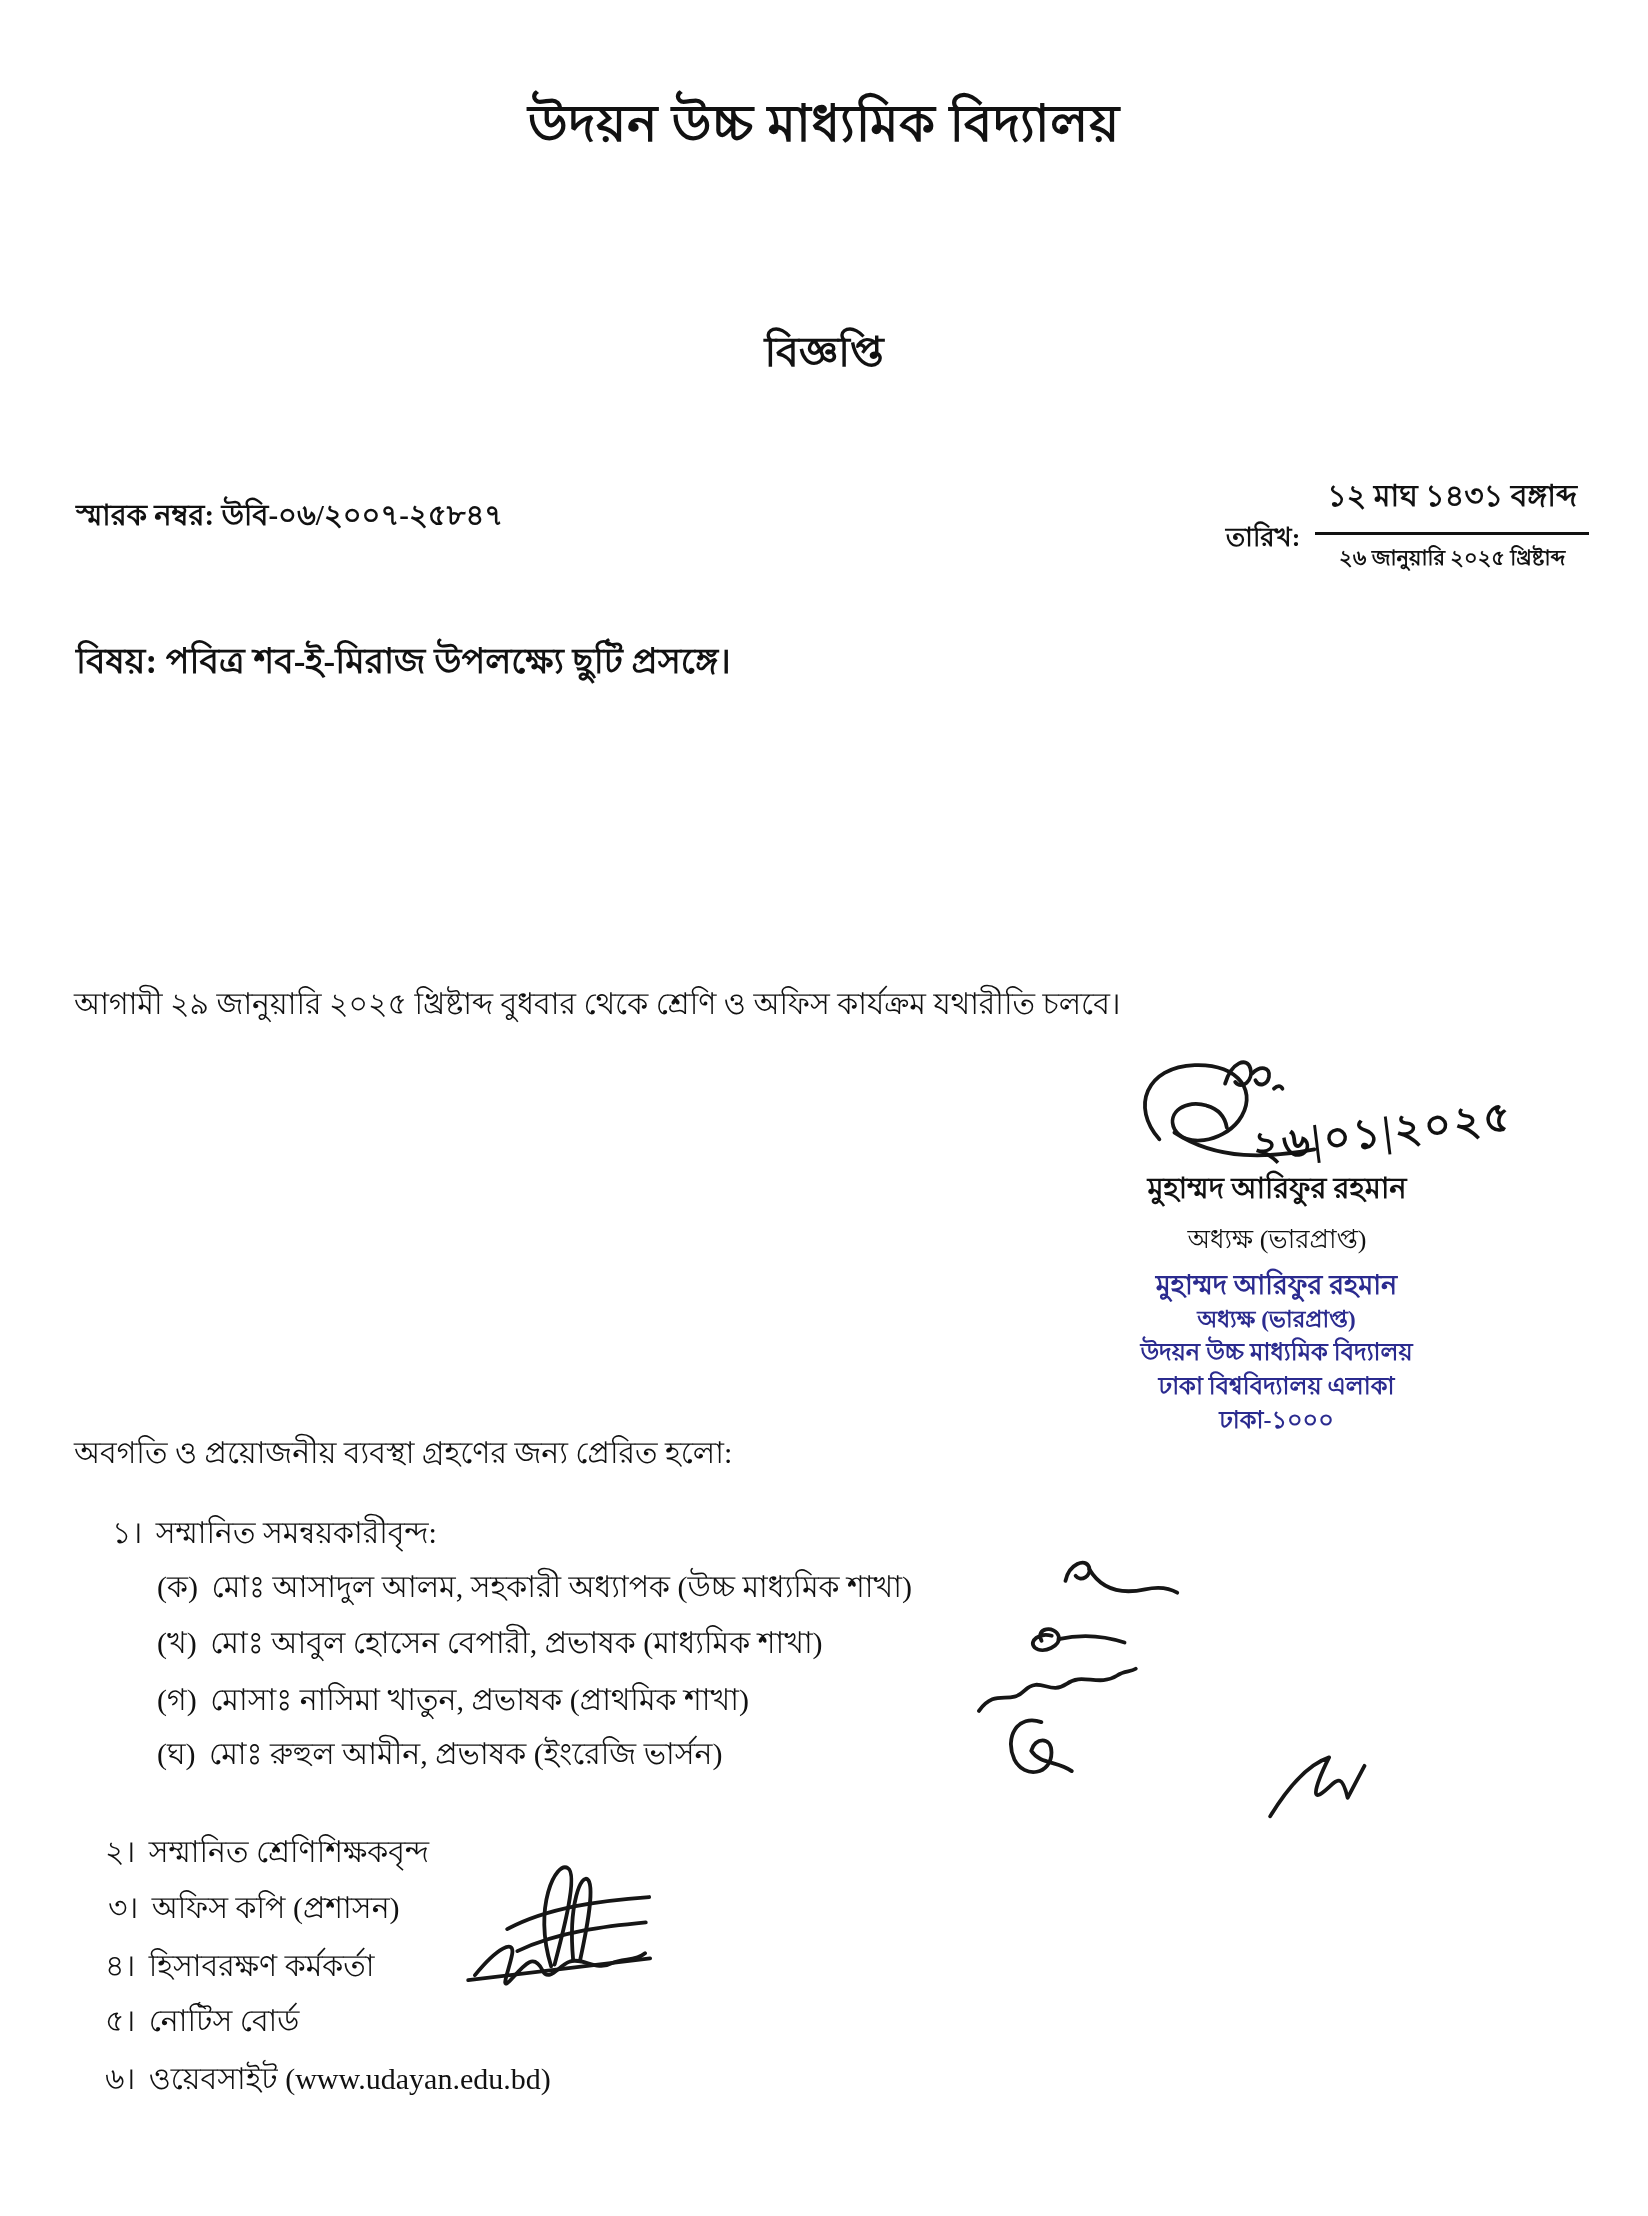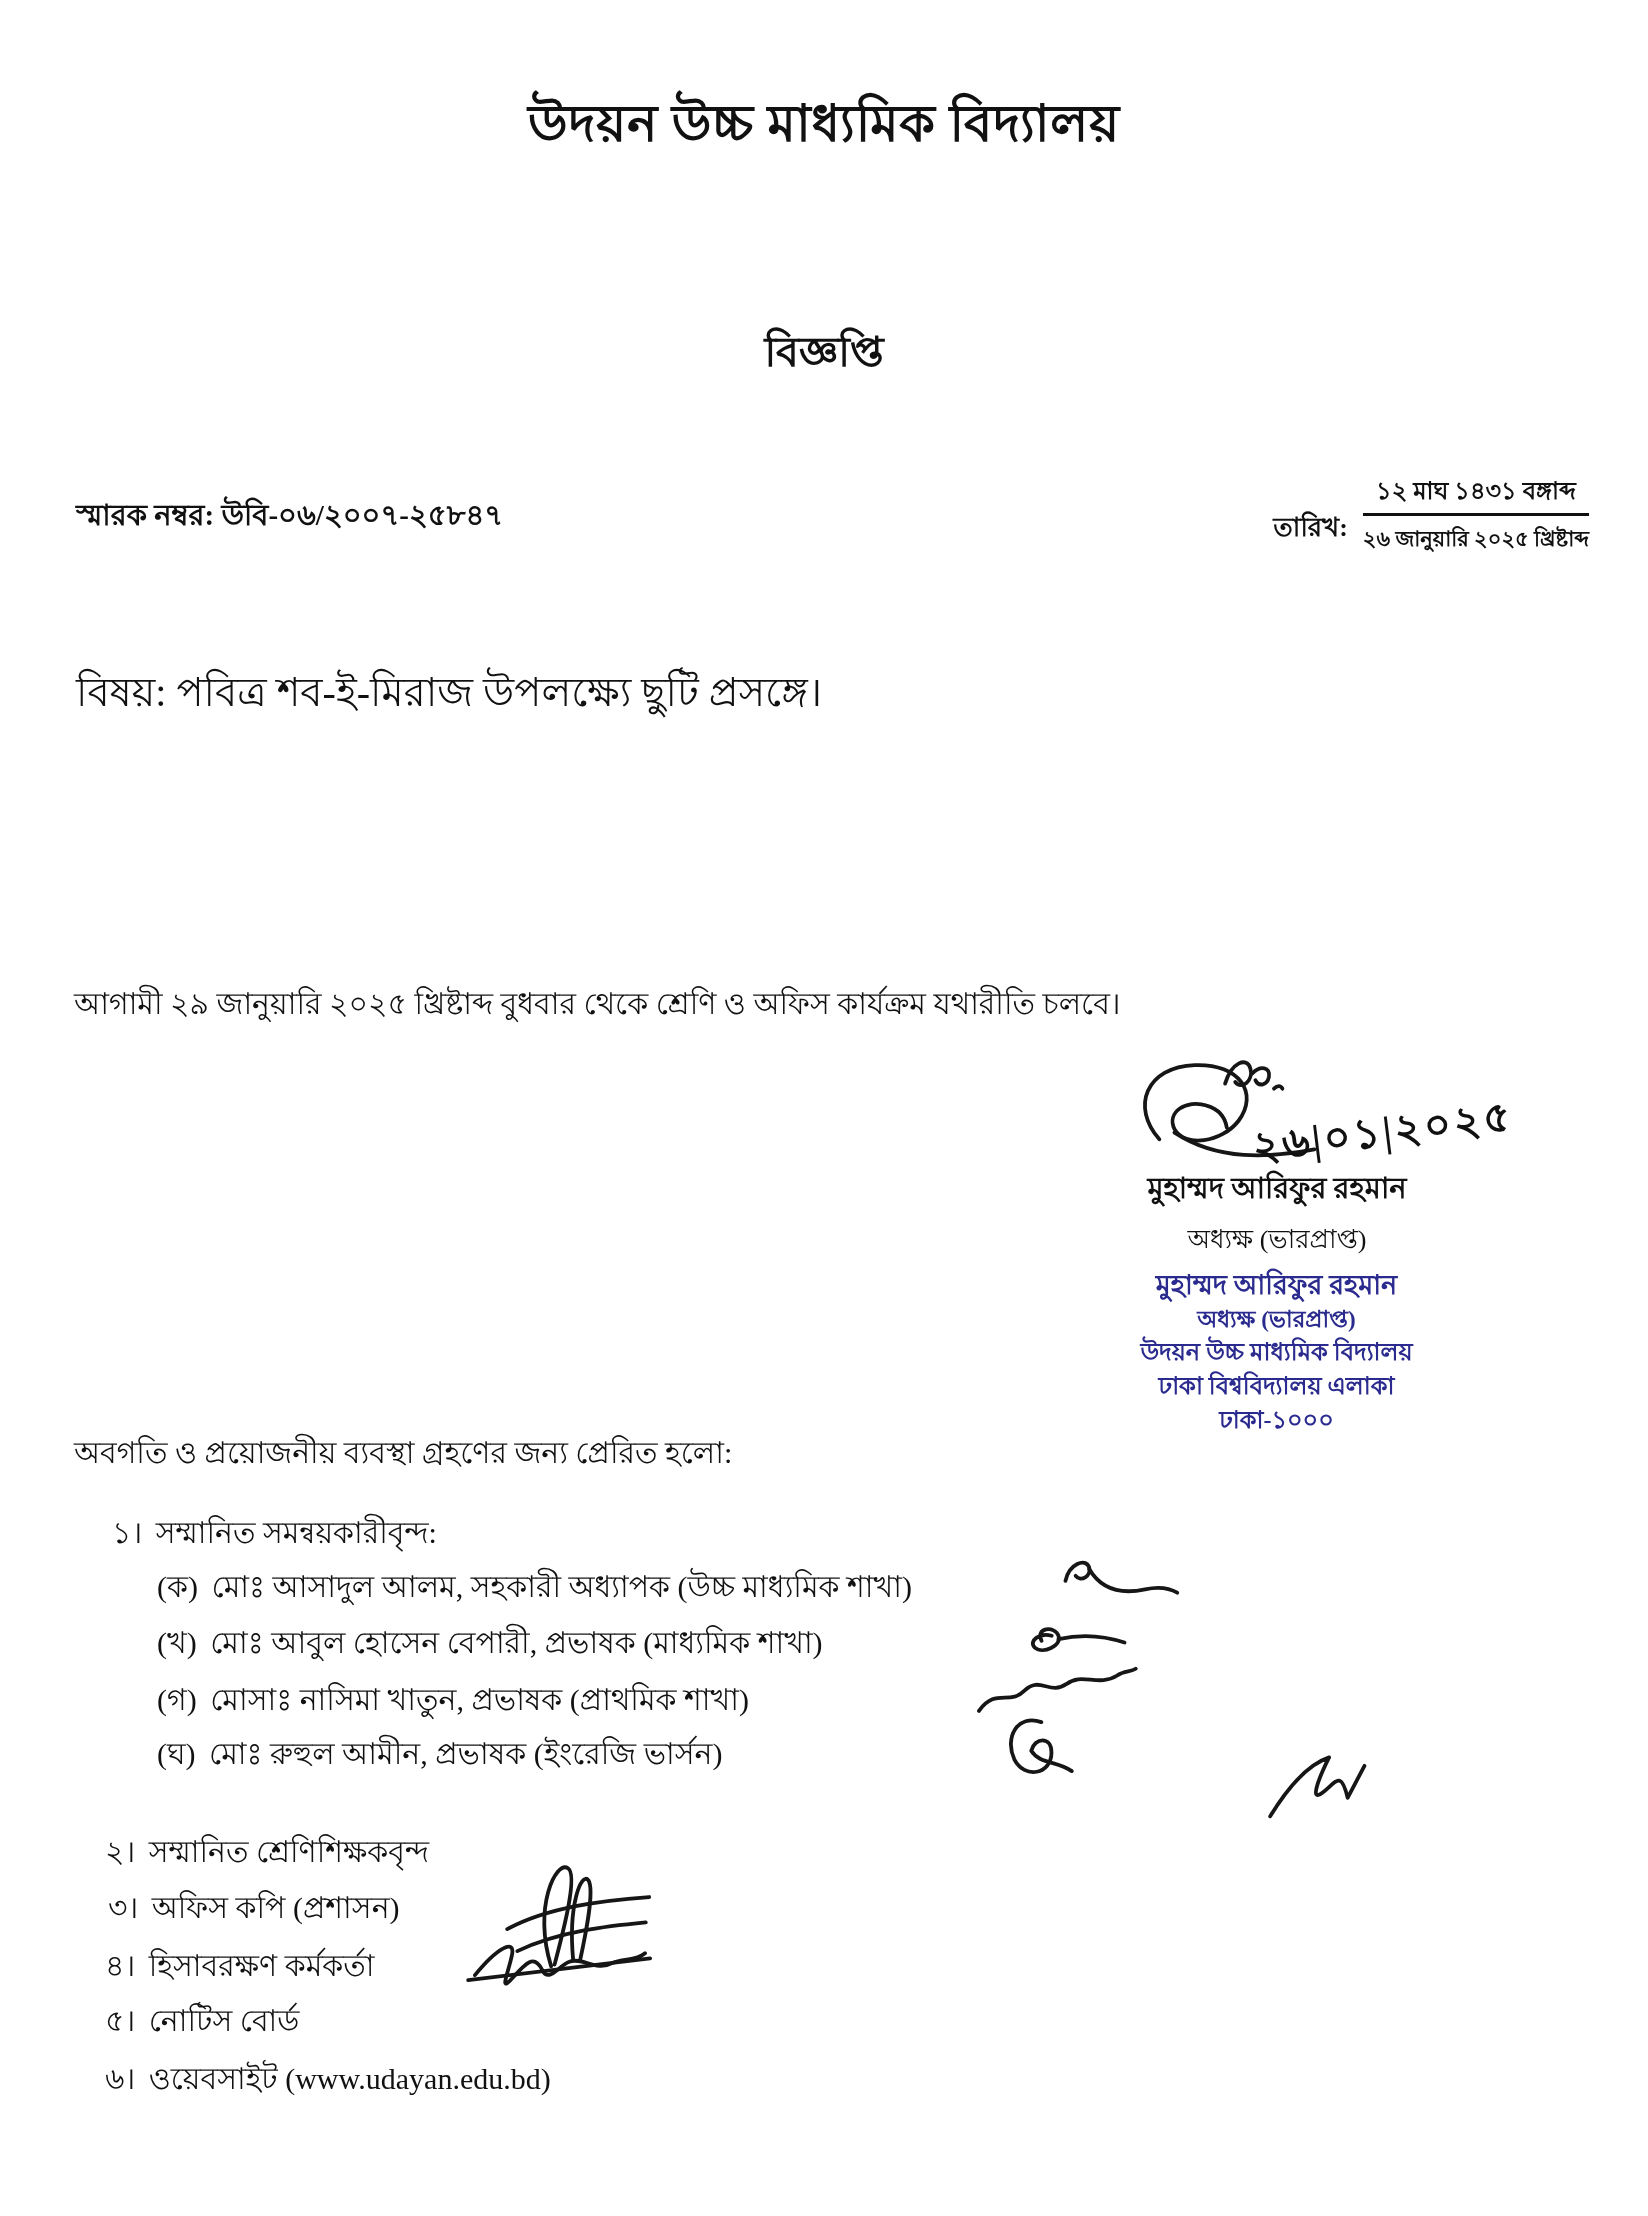--- a/index.html
+++ b/index.html
@@ -18,25 +18,25 @@
   
   .school-name   { left: 0; right: 0; top: 85px;  font-size: 51px; font-weight: bold; letter-spacing: 0.8px; }
   .school-loc    { left: 0; right: 0; top: 222px;  font-size: 36px; font-weight: bold; }
   .notice-title  { left: 0; right: 0; top: 320px;  font-size: 41px; font-weight: bold; }
 
   
   .memo-line { left: 76px; top: 492px; font-size: 29px; font-weight: bold; }
   .date-block { right: 59px; top: 472px; display: flex; align-items: center; gap: 15px; }
   .date-label { font-size: 26px; font-weight: bold; padding-top: 29px; }
   .date-frac  { display: inline-flex; flex-direction: column; text-align: center; }
-  .date-frac .top    { font-size: 24px; font-weight: bold; padding: 0 12px 1px 12px; border-bottom: 3.4px solid #111; }
+  .date-frac .top    { font-size: 30px; font-weight: bold; padding: 0 12px 9px 12px; border-bottom: 3.4px solid #111; }
   .date-frac .bottom { font-size: 21px; font-weight: bold; padding-top: 6.8px; }
 
   
-  .subject { left: 76px; top: 661px; font-size: 40px; font-weight: normal; }
+  .subject { left: 76px; top: 634px; font-size: 35px; font-weight: bold; }
   .para1 { left: 74px; top: 765px; width: 1495px; font-size: 30px; line-height: 64px; text-align: left; }
   .para2 { left: 74px; top: 972px; width: 1495px; font-size: 30px; line-height: 64px; }
 
   
   .principal-sign { left: 1125px; top: 1055px; }
   .hand-date { left: 1252px; top: 1099px; font-size: 42px; font-weight: bold; transform: rotate(-7deg); letter-spacing: 2.5px; }
   .sign-name { left: 1074px; top: 1165px; width: 406px; font-size: 29px; font-weight: bold; text-align: center; }
   .sign-desig { left: 1074px; top: 1219px; width: 406px; font-size: 26px; text-align: center; }
   .stamp { left: 1061px; top: 1267px; width: 431px; text-align: center; color: #2b2b8f; font-weight: bold; }
   .stamp .s1 { font-size: 27px; line-height: 37px; }

